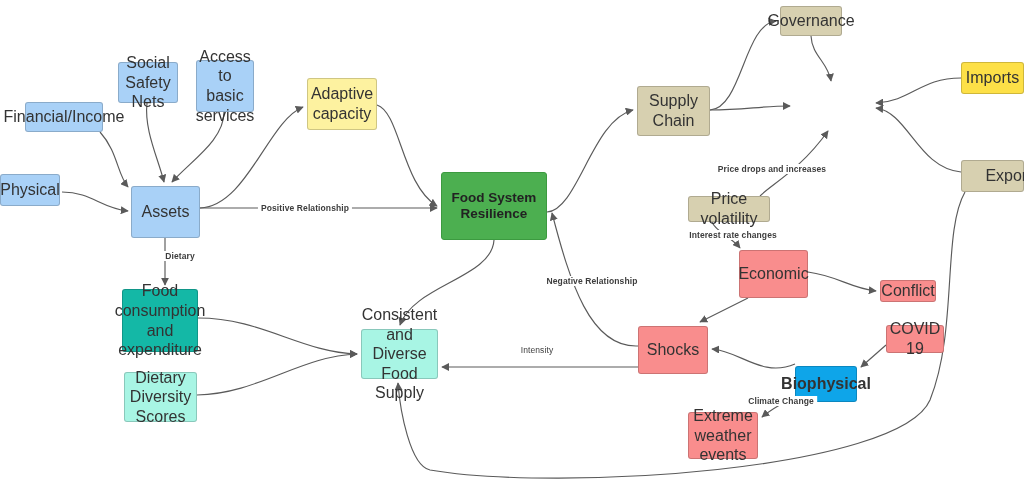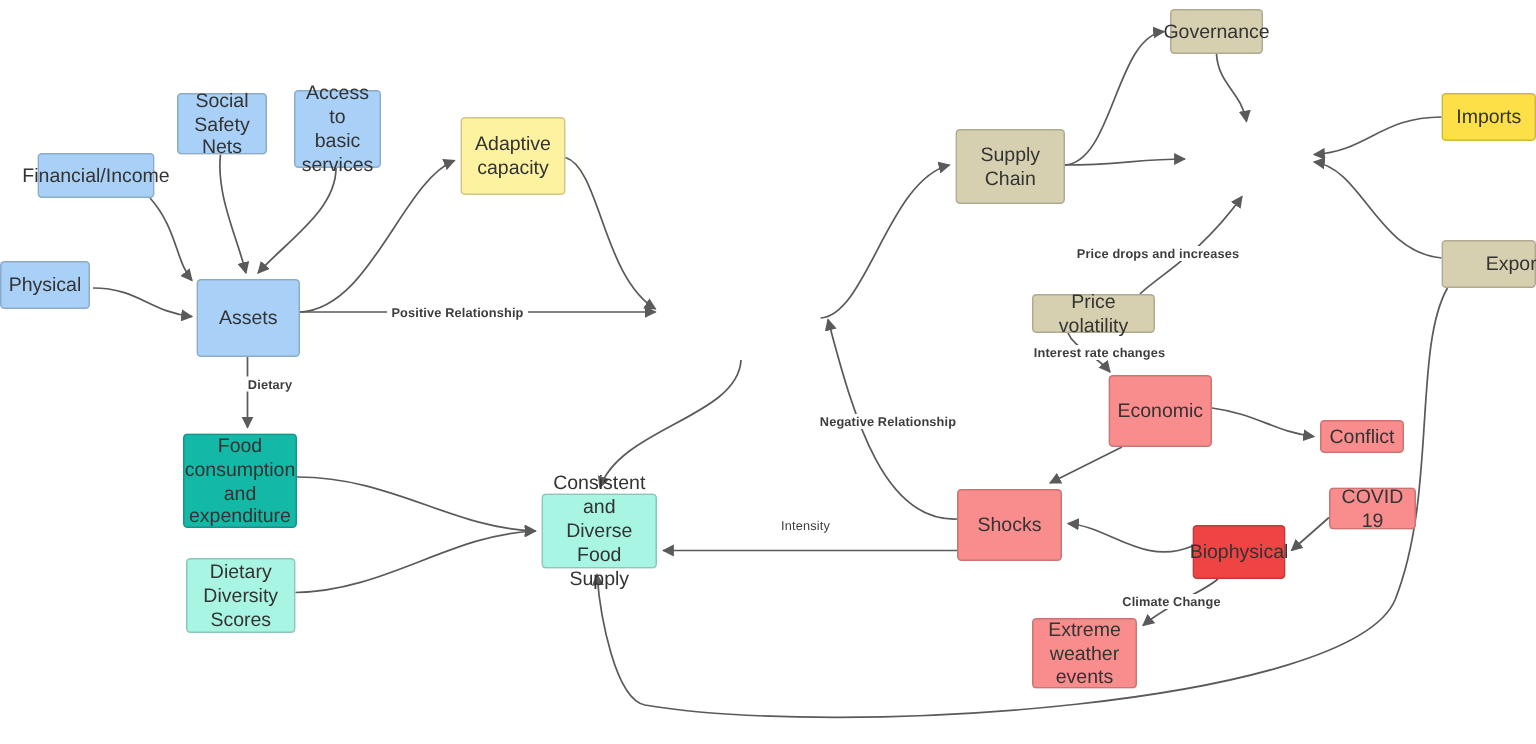--- a/index.html
+++ b/index.html
@@ -25,21 +25,21 @@
   }
   .node {
     position: absolute;
     box-sizing: border-box;
     display: flex;
     align-items: center;
     justify-content: center;
     text-align: center;
     border-radius: 3px;
     border: 1px solid rgba(0,0,0,0.18);
-    font-size: 13px;
+    font-size: 16px;
     line-height: 1.22;
     color: #333333;
     padding: 2px 4px;
     white-space: pre-line;
   }
   .node.center {
     font-weight: bold;
     font-size: 13.5px;
     color: #222222;
   }
@@ -136,20 +136,22 @@
 
   <div class="node" style="left:196px; top:60px; width:58px; height:52px; background:#a9d1f7;">Access to
 basic
 services</div>
 
   <div class="node" style="left:131px; top:186px; width:69px; height:52px; background:#a9d1f7;">Assets</div>
 
   <div class="node" style="left:307px; top:78px; width:70px; height:52px; background:#fdf2a0;">Adaptive
 capacity</div>
 
+  <div class="node center" style="left:441px; top:172px; width:106px; height:68px; background:#4caf50; border-color:#3c9a40;">Food System
+Resilience</div>
 
   <div class="node" style="left:122px; top:289px; width:76px; height:63px; background:#14b8a6;">Food
 consumption
 and
 expenditure</div>
 
   <div class="node" style="left:124px; top:372px; width:73px; height:50px; background:#a8f5e4;">Dietary
 Diversity
 Scores</div>
 
@@ -167,21 +169,21 @@
   <div class="node" style="left:961px; top:160px; width:63px; height:32px; background:#d7d0b0;padding-left:44px;">Exports</div>
 
   <div class="node" style="left:688px; top:196px; width:82px; height:26px; background:#d7d0b0;">Price volatility</div>
 
   <div class="node" style="left:739px; top:250px; width:69px; height:48px; background:#f98d8d;">Economic</div>
 
   <div class="node" style="left:880px; top:280px; width:56px; height:22px; background:#f98d8d;">Conflict</div>
 
   <div class="node" style="left:638px; top:326px; width:70px; height:48px; background:#f98d8d;">Shocks</div>
 
-  <div class="node" style="left:795px; top:350px; width:62px; height:36px; background:#ef4444;">Biophysical</div>
+  <div class="node" style="left:795px; top:366px; width:62px; height:36px; background:#0ea5e9;font-weight:bold;">Biophysical</div>
 
   <div class="node" style="left:886px; top:325px; width:58px; height:28px; background:#f98d8d;">COVID 19</div>
 
   <div class="node" style="left:688px; top:412px; width:70px; height:47px; background:#f98d8d;">Extreme
 weather
 events</div>
 
   <div class="edge-label" style="left:305px; top:208px; background:#ffffff; padding:0 3px;">Positive Relationship</div>
   <div class="edge-label" style="left:180px; top:256px; background:#ffffff; padding:0 3px;">Dietary</div>
   <div class="edge-label" style="left:592px; top:281px; background:#ffffff; padding:0 3px;">Negative Relationship</div>

